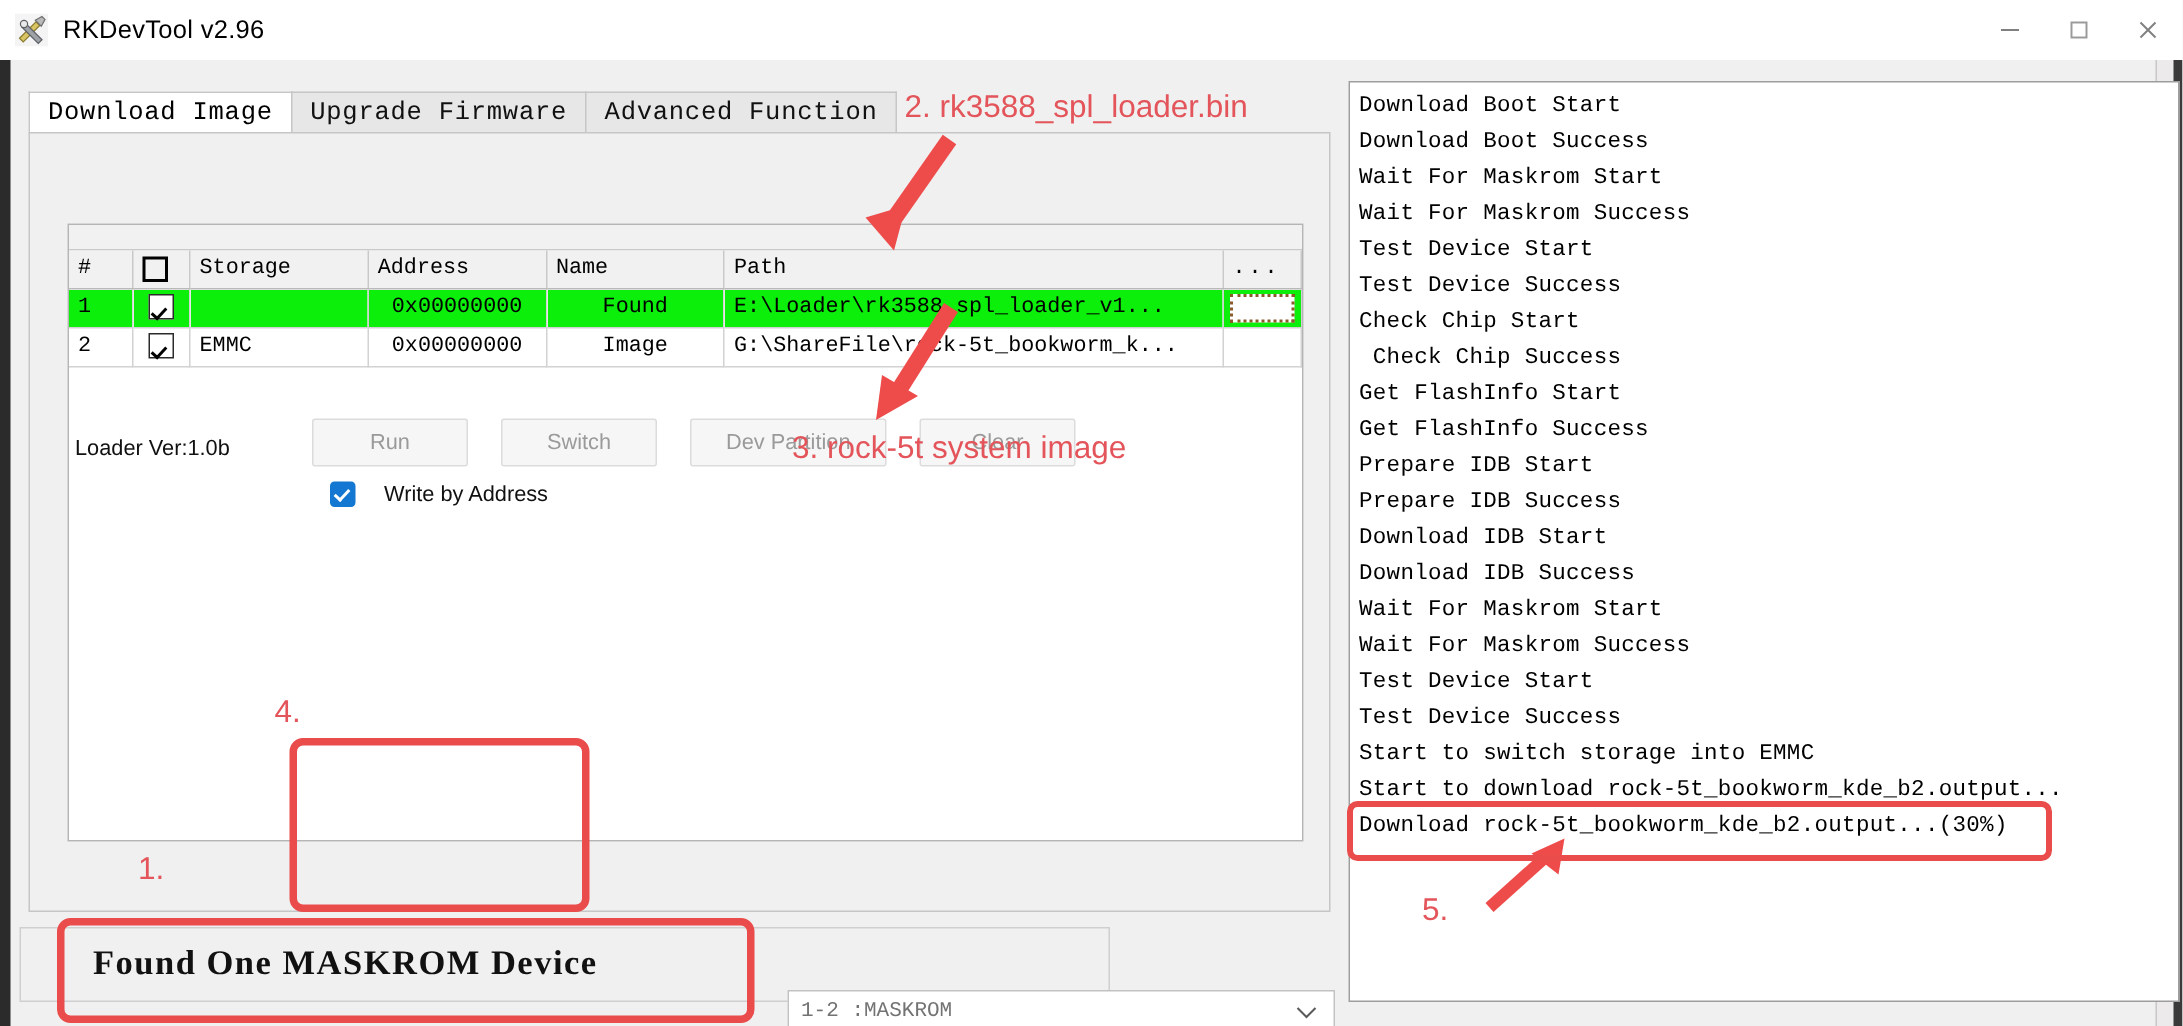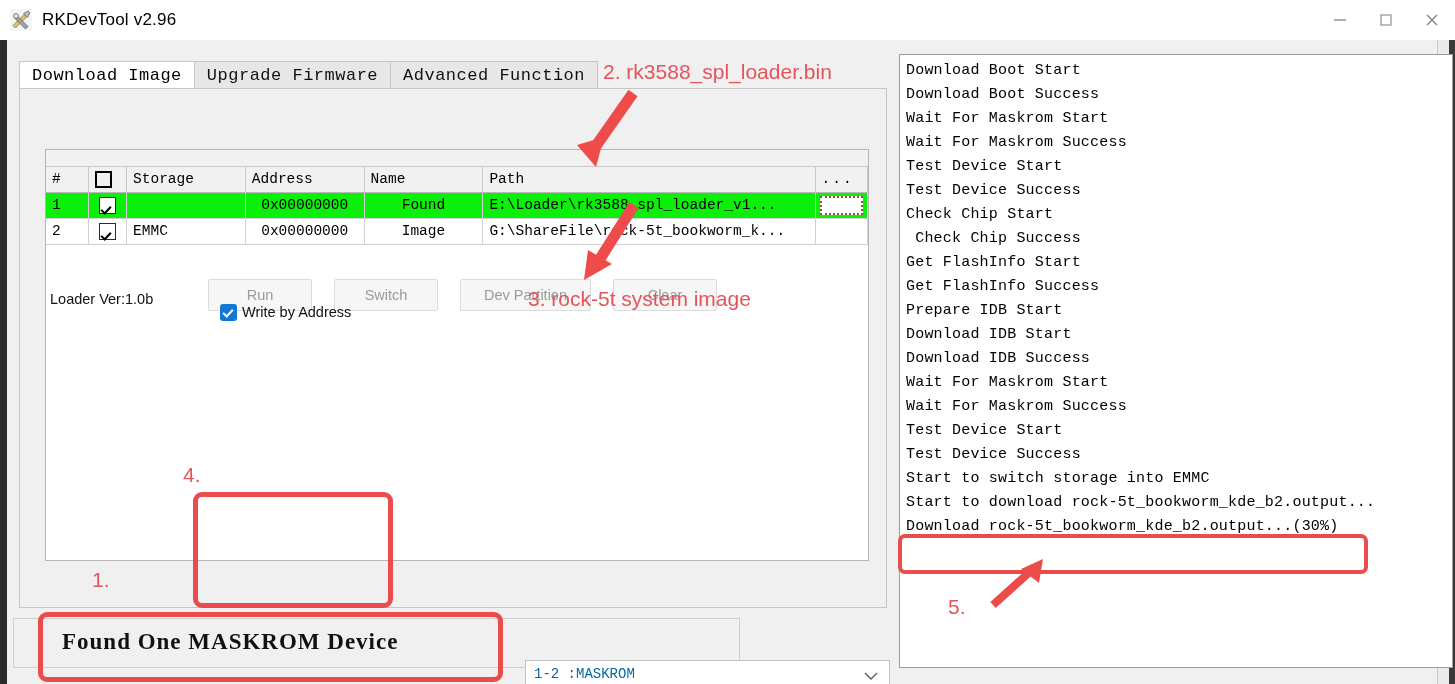--- a/index.html
+++ b/index.html
@@ -136,21 +136,21 @@
     font-family:"Liberation Sans", sans-serif;
   }
   #btnrow{position:absolute;left:188px;top:190px;display:flex;gap:22px;}
   .btn{
     width:104px;height:32px;line-height:31px;text-align:center;
     background:#f6f6f6;border:1px solid #dcdcdc;color:#9a9a9a;
     font-size:14.5px;border-radius:2px;box-sizing:border-box;
   }
   .btn.wide{width:131px;}
   #wba{
-    position:absolute;left:200px;top:215px;display:flex;gap:5px;
+    position:absolute;left:200px;top:232px;display:flex;align-items:center;gap:19px;
     font-size:14.5px;color:#111;
   }
   .chk-blue{
     width:17px;height:17px;background:#1477d1;border-radius:3px;position:relative;flex:none;
   }
   .chk-blue:after{
     content:"";position:absolute;left:5px;top:3px;width:4px;height:8px;
     border:solid #fff;border-width:0 2px 2px 0;transform:rotate(43deg);
   }
 
@@ -163,21 +163,21 @@
     position:absolute;left:48px;top:10px;
     font-family:"Liberation Serif", serif;
     font-weight:bold;font-size:23px;color:#111;letter-spacing:1px;
   }
   #dev-select{
     position:absolute;left:525px;top:620px;width:365px;height:28px;
     background:#fff;border:1px solid #c2c2c2;box-sizing:border-box;
     display:flex;align-items:center;
   }
   #dev-select-text{
-    font-family:"Liberation Mono", monospace;font-size:14px;color:#0369a1;
+    font-family:"Liberation Mono", monospace;font-size:14px;color:#737373;
     margin-left:8px;
   }
   #dev-chevron{position:absolute;right:10px;top:7px;}
 
   
   #log-panel{
     position:absolute;left:899px;top:14px;width:554px;height:614px;
     background:#ffffff;border:1px solid #9d9d9d;box-sizing:border-box;
     overflow:hidden;padding:4px 0 0 6px;
   }
@@ -340,20 +340,21 @@
       <div class="log-line">Download Boot Success</div>
       <div class="log-line">Wait For Maskrom Start</div>
       <div class="log-line">Wait For Maskrom Success</div>
       <div class="log-line">Test Device Start</div>
       <div class="log-line">Test Device Success</div>
       <div class="log-line">Check Chip Start</div>
       <div class="log-line"> Check Chip Success</div>
       <div class="log-line">Get FlashInfo Start</div>
       <div class="log-line">Get FlashInfo Success</div>
       <div class="log-line">Prepare IDB Start</div>
+      <div class="log-line">Prepare IDB Success</div>
       <div class="log-line">Download IDB Start</div>
       <div class="log-line">Download IDB Success</div>
       <div class="log-line">Wait For Maskrom Start</div>
       <div class="log-line">Wait For Maskrom Success</div>
       <div class="log-line">Test Device Start</div>
       <div class="log-line">Test Device Success</div>
       <div class="log-line">Start to switch storage into EMMC</div>
       <div class="log-line">Start to download rock-5t_bookworm_kde_b2.output...</div>
       <div class="log-line">Download rock-5t_bookworm_kde_b2.output...(30%)</div>
     </div>

